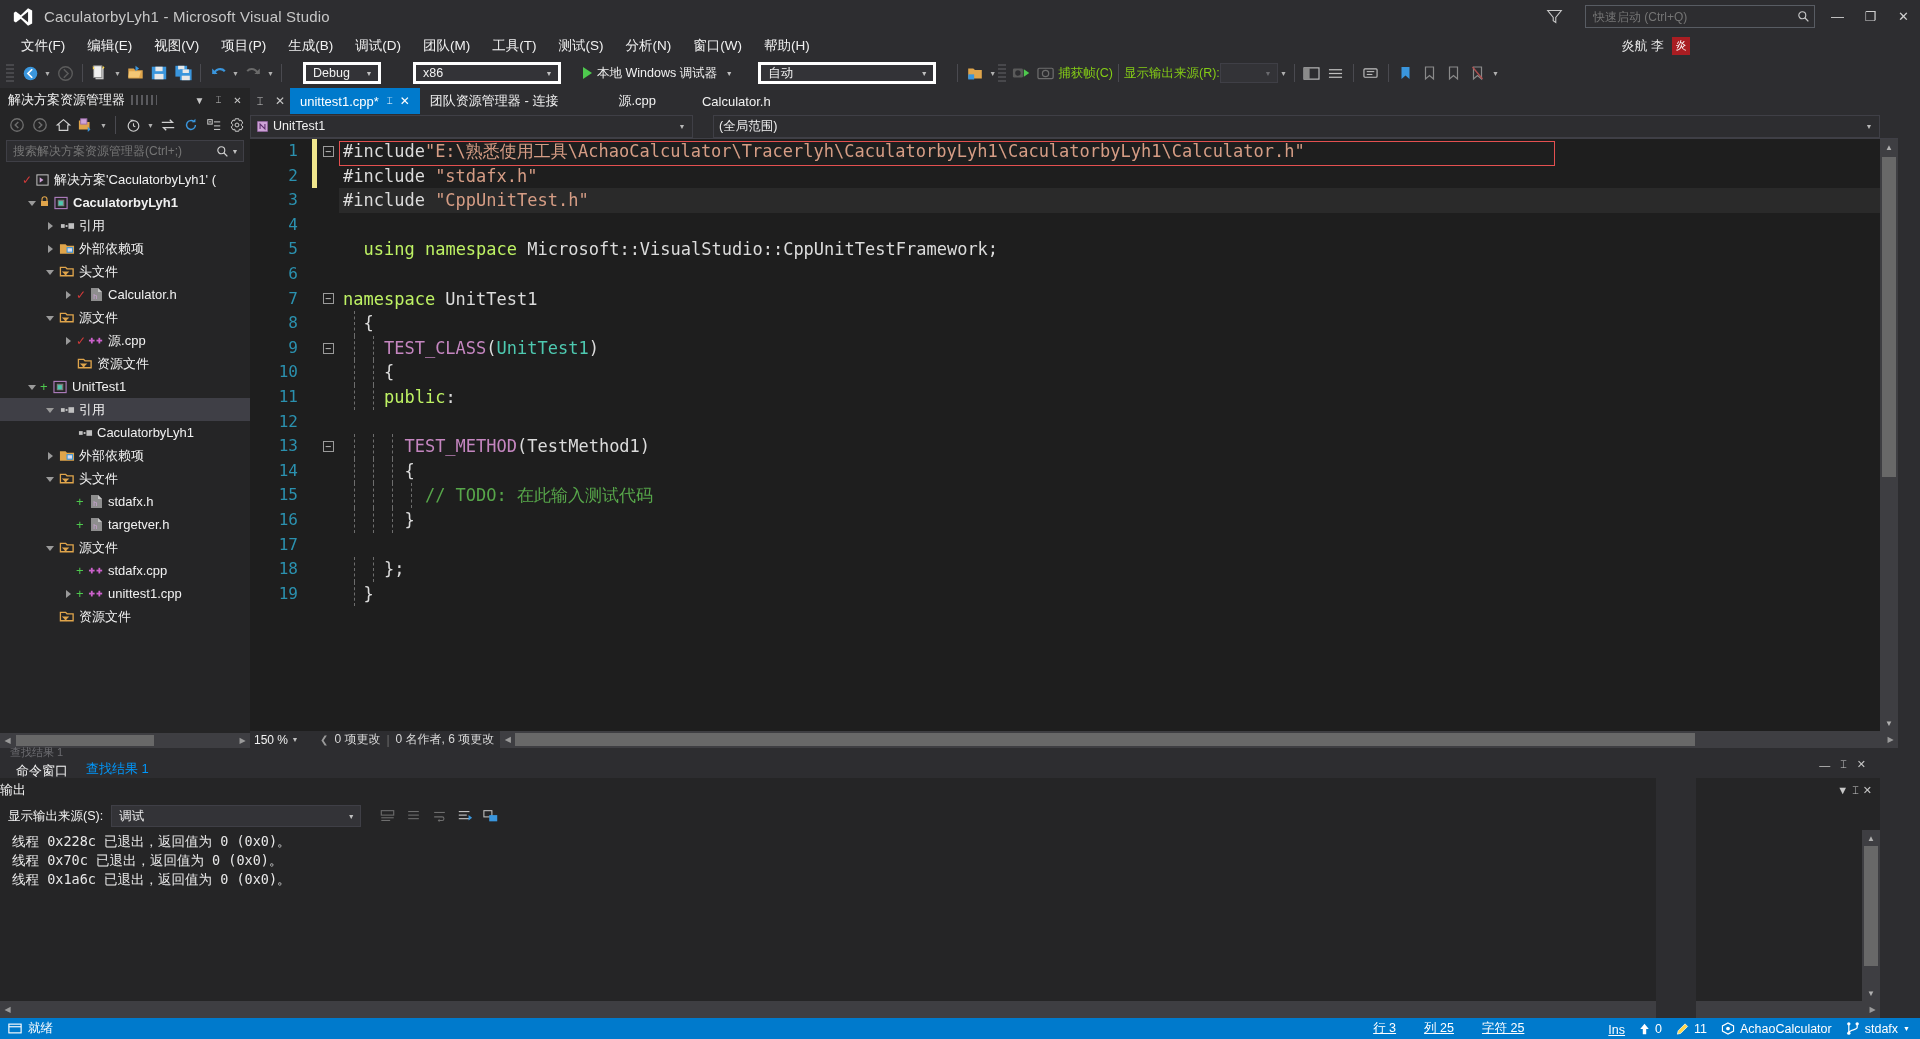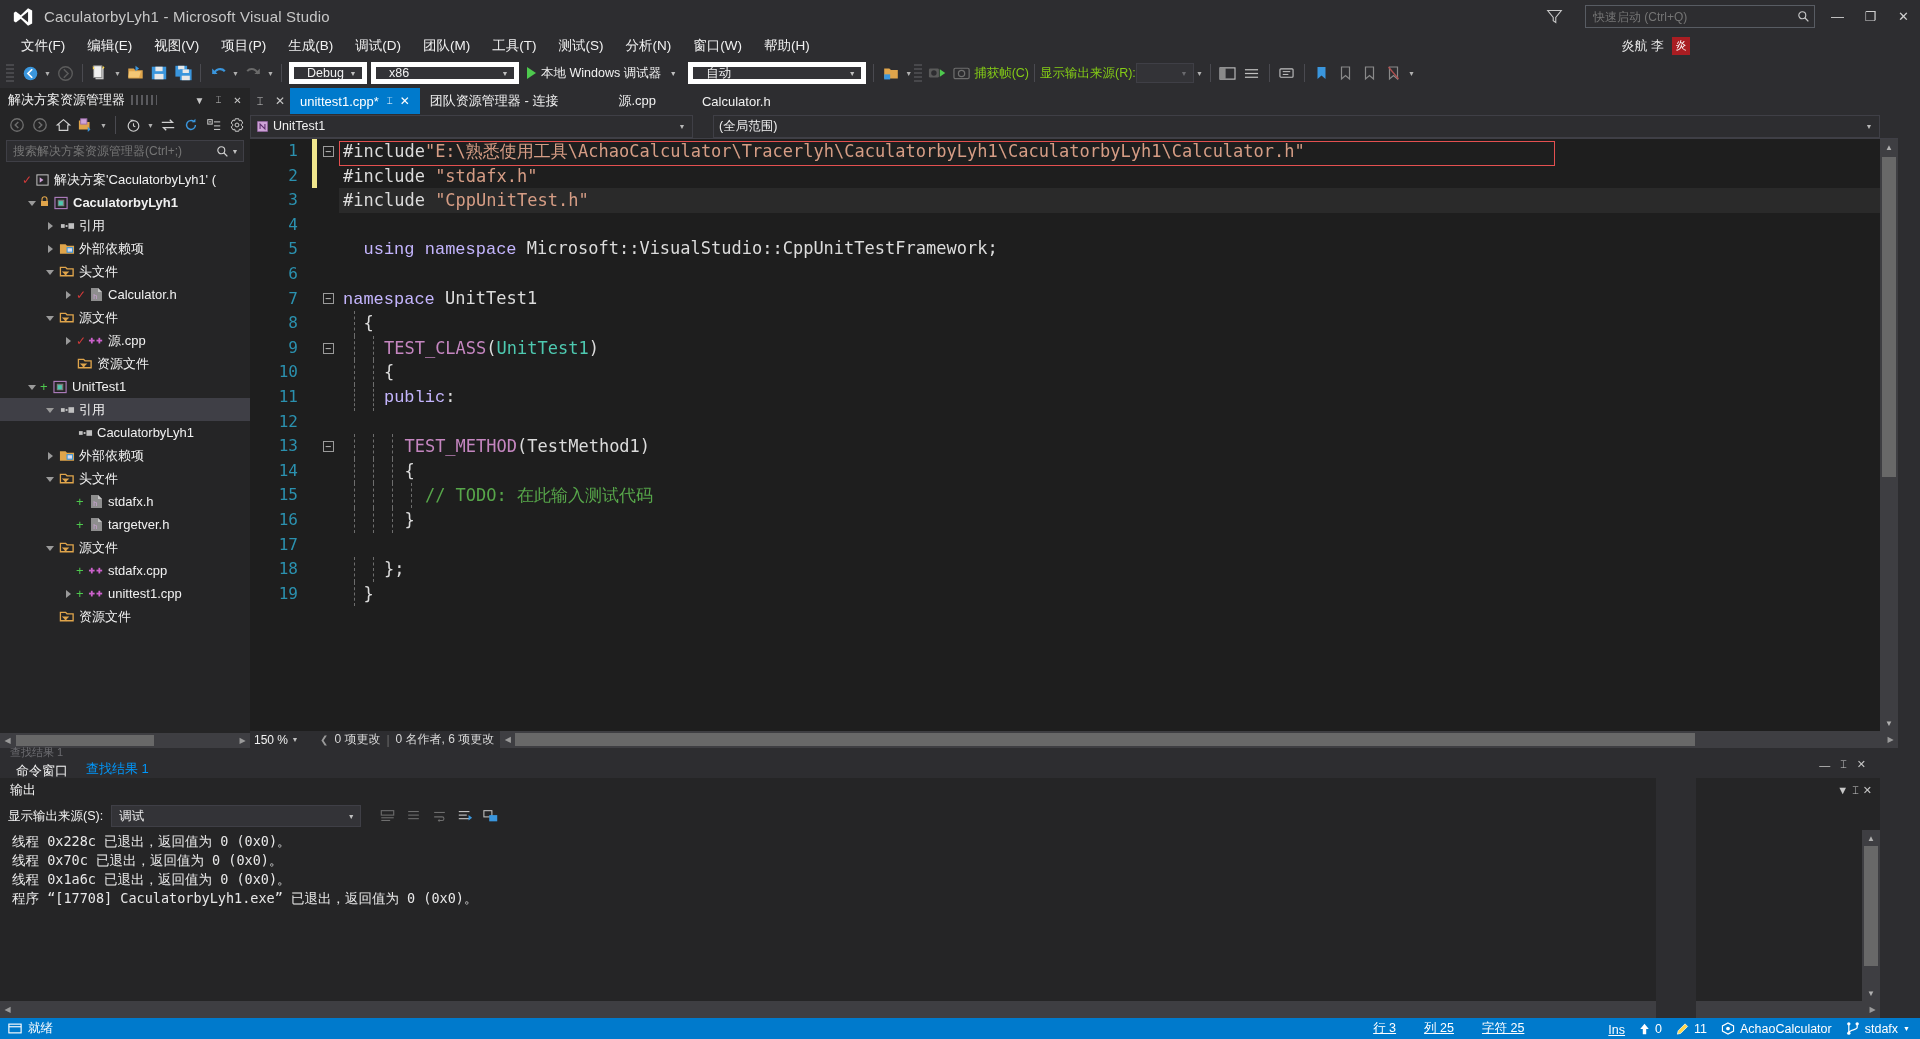--- a/index.html
+++ b/index.html
@@ -51,22 +51,22 @@
     background:#2d2d30; display:flex; align-items:center; padding-left:6px;
   }
   .grip{ width:8px;height:18px; background:
       repeating-linear-gradient(to bottom,#5a5a5e 0 2px,transparent 2px 4px);
       opacity:.6; margin-right:4px;}
   .tb-ico{ width:24px;height:24px;display:flex;align-items:center;justify-content:center;}
   .caret{ width:11px;height:24px;display:flex;align-items:center;justify-content:center;
           font-size:7px;color:#b0b0b0;}
   .sep{ width:1px;height:18px;background:#4a4a50;margin:0 5px;}
   .combo{
-    height:22px;border:5px solid #ffffff;background:#333337;display:flex;align-items:center;
-    padding:0 2px 0 13px;color:#f1f1f1;font-size:12.5px;margin:0 2px;
+    height:22px;border:3px solid #ffffff;background:#333337;display:flex;align-items:center;
+    padding:0 2px 0 7px;color:#f1f1f1;font-size:12.5px;margin:0 16px;
   }
   .combo .cv{ flex:1; white-space:nowrap; overflow:hidden;}
   .combo .ca{ width:14px;text-align:center;font-size:7px;color:#c0c0c0;}
   .run-btn{ display:flex;align-items:center;gap:5px;padding:0 6px;height:24px;}
   .tri{ width:0;height:0;border-left:9px solid #4ec94e;border-top:6px solid transparent;border-bottom:6px solid transparent;}
   .tb-label{ font-size:12.5px;color:#f1f1f1;white-space:nowrap;}
   .tb-label.dim{ color:#84cc16; }
   .num-box{ width:58px;height:20px;border:1px solid #3f3f46;background:#333337;display:flex;align-items:center;padding-right:2px;}
   .num-box .ca{ margin-left:auto;width:14px;text-align:center;font-size:7px;color:#6a6a6e;}
 
@@ -142,21 +142,21 @@
   }
   .cline{ height:24.6px; display:flex; align-items:center; white-space:pre; }
   .lno{ width:62px; text-align:right; padding-right:14px; color:#2b91af; flex:0 0 62px;
         font-family:"DejaVu Sans Mono",monospace; font-size:16px;}
   .chgbar{ width:5px; flex:0 0 5px; height:24.6px; }
   .fold{ width:22px;flex:0 0 22px;display:flex;align-items:center;justify-content:center;position:relative;}
   .foldbox{ width:11px;height:11px;border:1px solid #9a9a9a;display:flex;align-items:center;justify-content:center;
             color:#d0d0d0;font-size:10px;line-height:9px;background:#1e1e1e;}
   .foldline{ position:absolute;left:50%;top:0;bottom:0;width:1px;background:#7c7c7c;}
   .ctext{ flex:1; padding-left:4px; color:#dcdcdc; position:relative;}
-  .kw{ color:#c4b5fd;font-family:Liberation Mono, monospace; }
+  .kw{ color:#bef264; }
   .str{ color:#d69d85; }
   .mac{ color:#c586c0; }
   .typ{ color:#4ec9b0; }
   .cmt{ color:#57a64a; }
   .pp{ color:#dcdcdc; }
   .indent{ position:absolute;top:0;bottom:0;width:0; border-left:1px dashed #6d6d6d; }
   .errbox{ position:absolute; border:1px solid #e45050; pointer-events:none; }
   .vscroll{ width:18px;background:#3e3e42;position:relative; }
   .vscroll .sthumb{ position:absolute;left:2px;right:2px;background:#686868;}
   .vs-top,.vs-bot{ height:16px;display:flex;align-items:center;justify-content:center;color:#b0b0b0;font-size:8px;}
@@ -177,21 +177,21 @@
   .bd-tabs{ position:absolute;left:8px;top:10px;display:flex;align-items:flex-end;gap:0;}
   .bd-tab{ font-size:13px;color:#f1f1f1;padding:2px 10px 3px 8px; }
   .bd-tab.active{ color:#0097fb; border-bottom:2px solid #0097fb; }
   .bd-tools{ position:absolute;right:14px;top:10px;display:flex;align-items:center;gap:10px;color:#c7c7c7;font-size:11px;}
 
   
   .output{
     position:absolute; left:0; top:778px; width:1880px; height:240px; background:#252526;
     display:flex;flex-direction:column;
   }
-  .out-head{ height:24px;display:flex;align-items:center;padding-left:10px; }
+  .out-head{ height:24px;display:flex;align-items:center;}
   .out-title{ font-size:13px;color:#f1f1f1; }
   .out-head-btns{ margin-left:auto;display:flex;align-items:center;gap:4px;padding-right:8px;color:#c7c7c7;font-size:11px;}
   .out-toolbar{ height:28px;display:flex;align-items:center;padding-left:8px;gap:2px; }
   .out-lbl{ font-size:12.5px;color:#f1f1f1;margin-right:6px;white-space:nowrap;}
   .out-combo{ width:250px;height:22px;border:1px solid #3f3f46;background:#333337;display:flex;align-items:center;
               padding:0 2px 0 7px;color:#f1f1f1;font-size:12.5px; }
   .out-combo .cv{flex:1;}
   .out-combo .ca{width:14px;text-align:center;font-size:7px;color:#c0c0c0;}
   .out-ico{ width:24px;height:24px;display:flex;align-items:center;justify-content:center;}
   .out-body{ flex:1;position:relative;overflow:hidden;display:flex; }
@@ -951,21 +951,20 @@
             <rect x="2" y="3" width="9" height="7" fill="none" stroke="#c0c0c0" stroke-width="1.2"></rect>
             <rect x="8" y="8" width="9" height="7" fill="#3a96dd"></rect>
           </svg>
       </div>
     </div>
     <div class="out-body">
       <div class="out-text" id="outtext">
           <div class="ln">线程 0x228c 已退出，返回值为 0 (0x0)。</div>
           <div class="ln">线程 0x70c 已退出，返回值为 0 (0x0)。</div>
           <div class="ln">线程 0x1a6c 已退出，返回值为 0 (0x0)。</div>
-          <div class="ln">程序 “[17708] CaculatorbyLyh1.exe” 已退出，返回值为 0 (0x0)。</div>
         </div>
       <div class="out-vscroll">
         <div style="position:absolute;top:0;left:0;right:0;height:16px;display:flex;align-items:center;justify-content:center;color:#b0b0b0;font-size:8px">▲</div>
         <div style="position:absolute;top:16px;left:2px;right:2px;height:120px;background:#686868"></div>
         <div style="position:absolute;bottom:0;left:0;right:0;height:16px;display:flex;align-items:center;justify-content:center;color:#b0b0b0;font-size:8px">▼</div>
       </div>
     </div>
     <div class="out-hscroll">
       <div style="width:15px;text-align:center;color:#9a9a9a;font-size:8px">◀</div>
       <div style="flex:1"></div>

